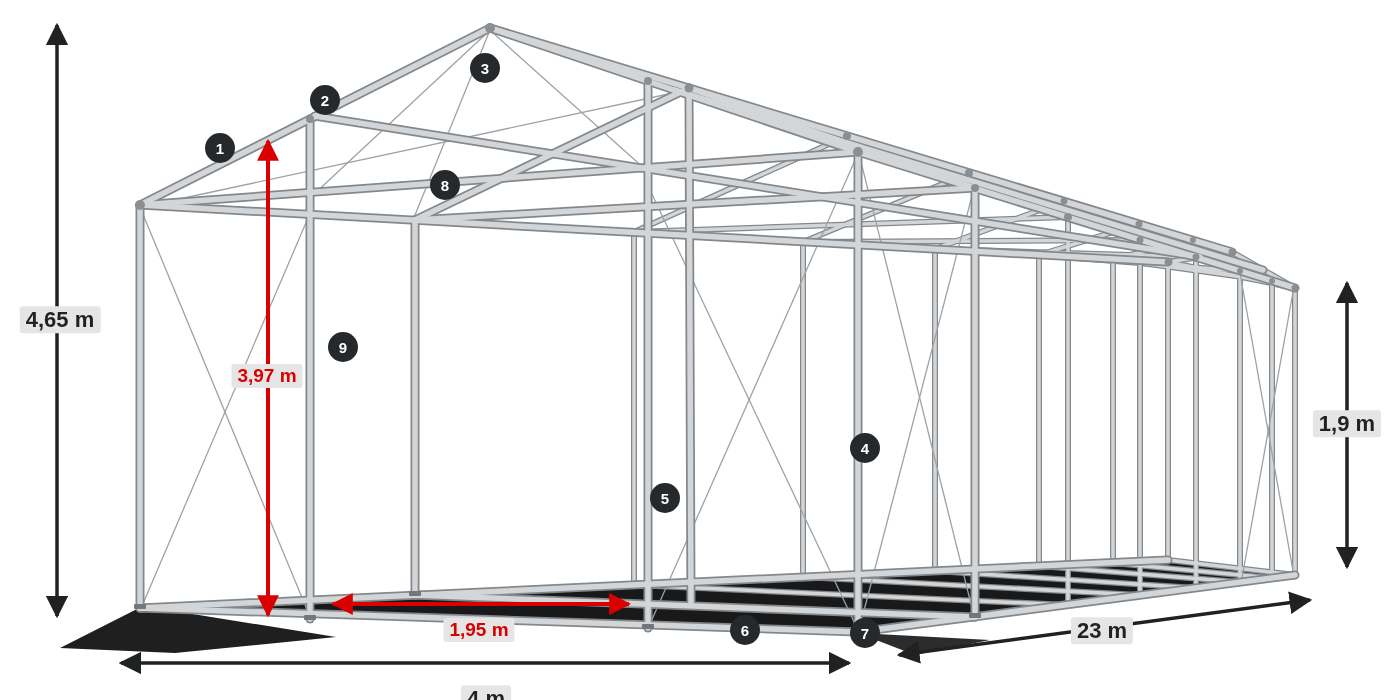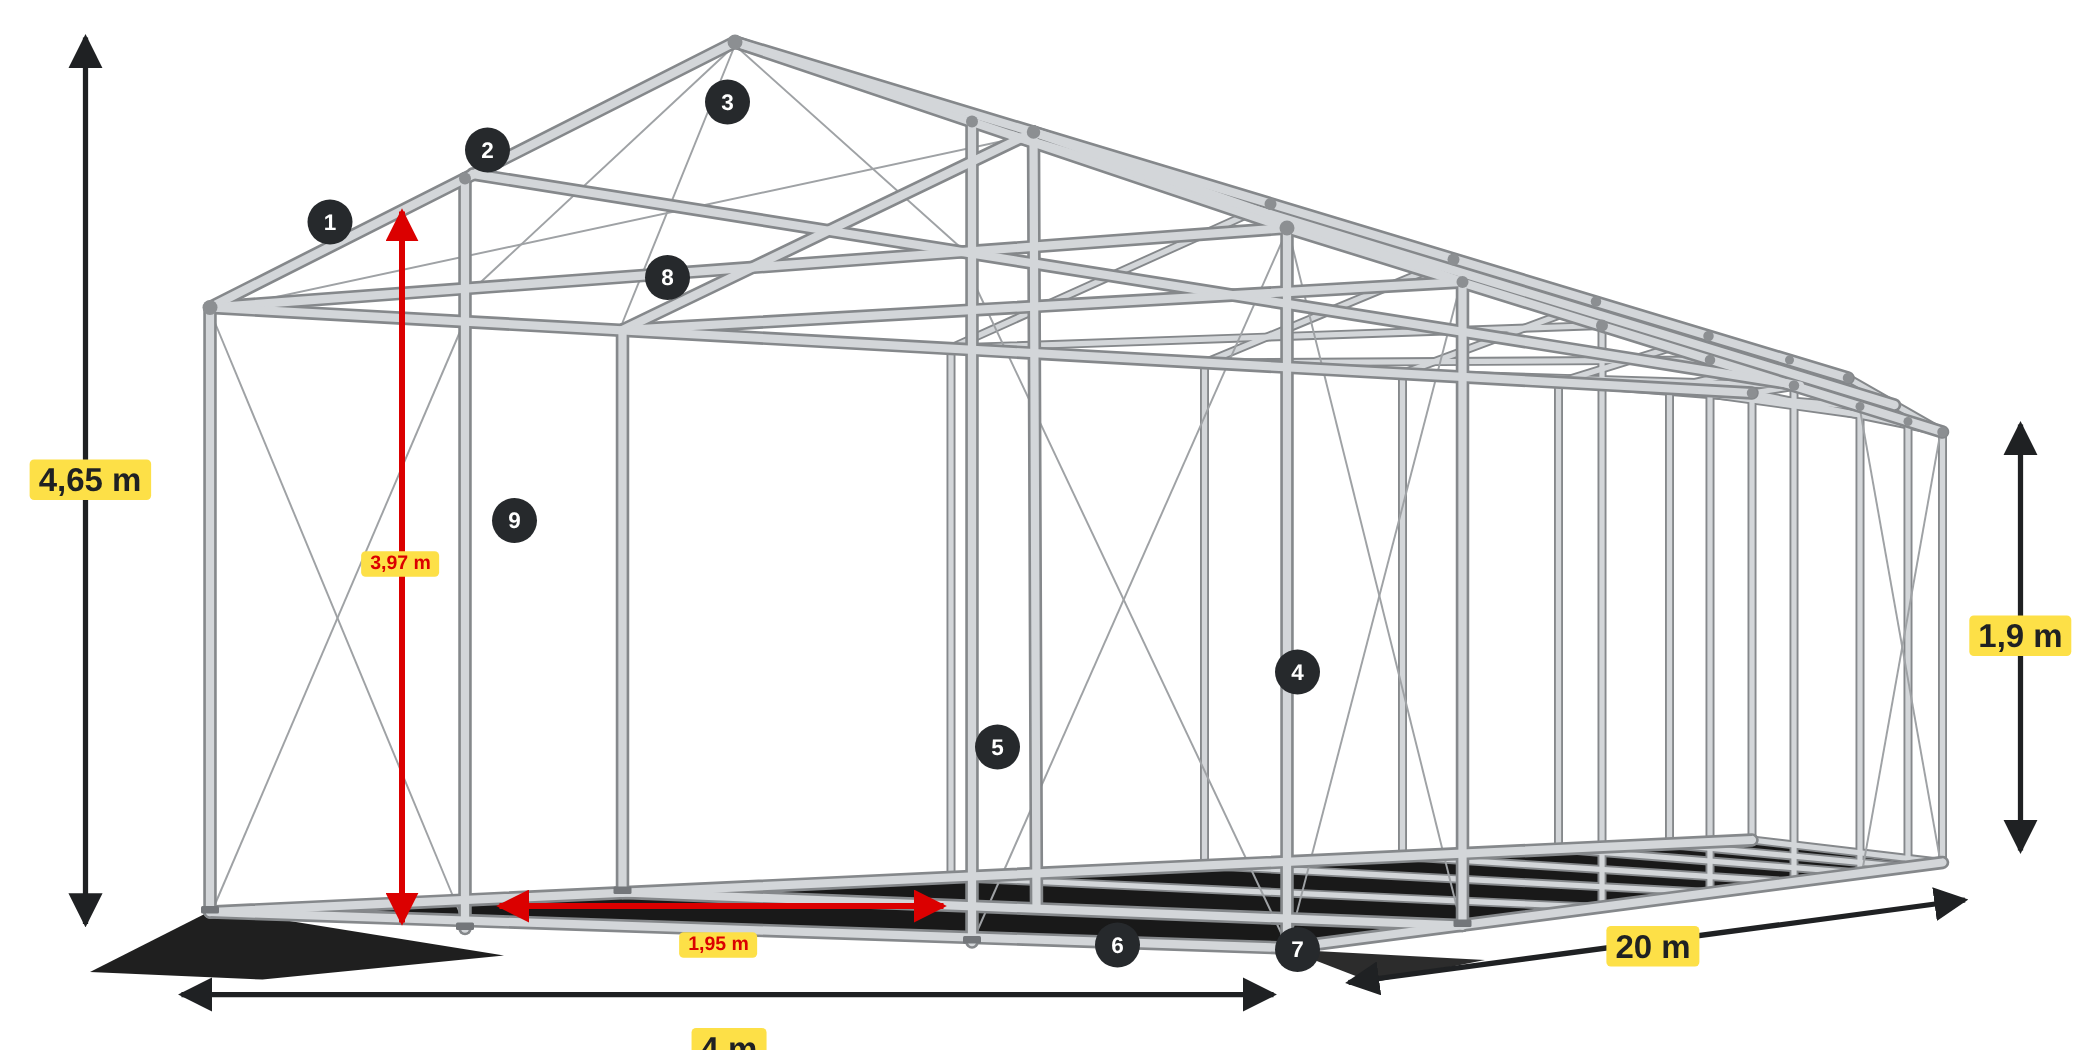--- a/index.html
+++ b/index.html
@@ -21,24 +21,24 @@
   .dim-red line{stroke:#db0000;stroke-width:4;}
   .dim-black line{stroke:#1f2123;stroke-width:3.5;}
   .badge{
     position:absolute;width:30px;height:30px;border-radius:50%;
     background:#26292c;color:#ffffff;display:flex;align-items:center;justify-content:center;
     font-weight:bold;font-size:15px;transform:translate(-50%,-50%);
     user-select:none;
   }
   .dim-label{
     position:absolute;transform:translate(-50%,-50%);
-    background:#fde047;padding:1px 6px;border-radius:3px;
+    background:#e5e5e5;padding:1px 6px;border-radius:3px;
     font-weight:bold;font-size:22px;color:#1f2123;white-space:nowrap;line-height:1.15;
   }
-  .dim-label.red{color:#db0000;font-size:13px;}
+  .dim-label.red{color:#db0000;font-size:19px;}
 </style>
 </head>
 <body>
 
 <div class="stage">
 
   <svg width="1400" height="700" viewBox="0 0 1400 700">
     <defs>
       <marker id="mB" viewBox="0 0 10 10" refX="9" refY="5" markerWidth="6.5" markerHeight="6.5" orient="auto-start-reverse">
         <path d="M0,0 L10,5 L0,10 Z" fill="#1f2123"></path>
@@ -189,21 +189,21 @@
     <g class="dim-black">
       <line x1="899" y1="655" x2="1310" y2="600" marker-start="url(#mB)" marker-end="url(#mB)"></line>
     </g>
   </svg>
 
   <div class="dim-label" style="left:60px;top:320px;">4,65 m</div>
   <div class="dim-label red" style="left:267px;top:376px;">3,97 m</div>
   <div class="dim-label" style="left:1347px;top:424px;">1,9 m</div>
   <div class="dim-label red" style="left:479px;top:630px;">1,95 m</div>
   <div class="dim-label" style="left:486px;top:699px;">4 m</div>
-  <div class="dim-label" style="left:1102px;top:631px;">20 m</div>
+  <div class="dim-label" style="left:1102px;top:631px;">23 m</div>
 
   <div class="badge" style="left:220px;top:148px;">1</div>
   <div class="badge" style="left:325px;top:100px;">2</div>
   <div class="badge" style="left:485px;top:68px;">3</div>
   <div class="badge" style="left:865px;top:448px;">4</div>
   <div class="badge" style="left:665px;top:498px;">5</div>
   <div class="badge" style="left:745px;top:630px;">6</div>
   <div class="badge" style="left:865px;top:633px;">7</div>
   <div class="badge" style="left:445px;top:185px;">8</div>
   <div class="badge" style="left:343px;top:347px;">9</div>

